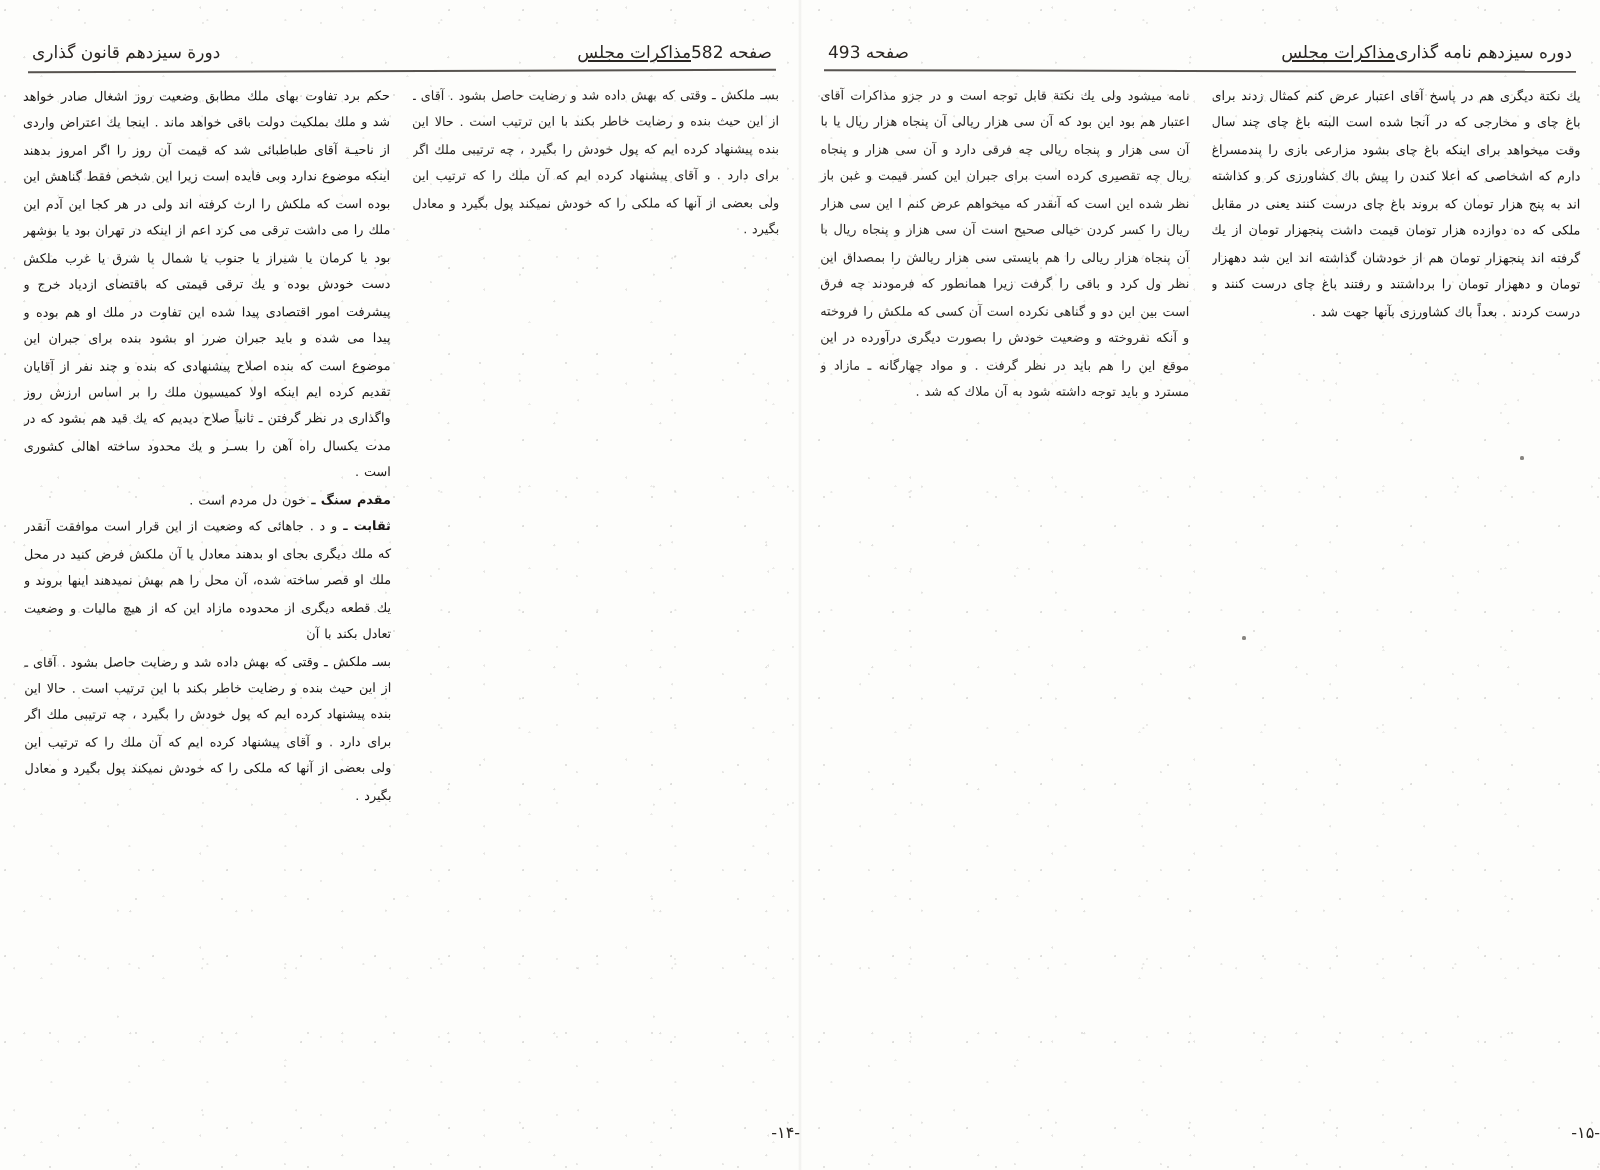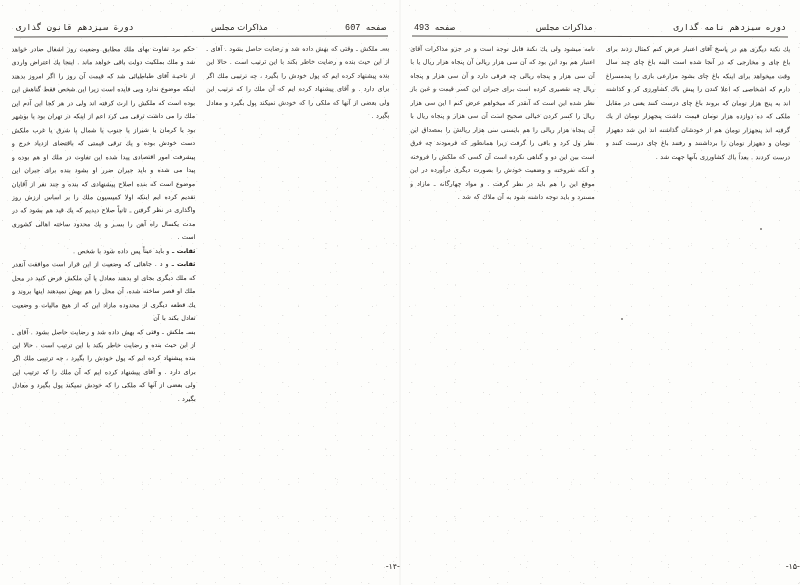--- a/index.html
+++ b/index.html
@@ -52,22 +52,22 @@
     display:flex;
     flex-direction:row;
     justify-content:space-between;
     align-items:baseline;
     font-size:8.5px;
     letter-spacing:.2px;
     color:#2a2622;
     padding:0 4px 3px 4px;
     white-space:nowrap;
   }
-  .runhead .rh-slot{flex:0 0 auto;font-family:Liberation Mono, monospace;}
-  .runhead .rh-center{flex:1 1 auto;text-align:center;}
+  .runhead .rh-slot{flex:0 0 auto;}
+  .runhead .rh-center{flex:1 1 auto;text-align:right;text-decoration:underline;}
   .rule{
     height:0;
     border-top:1px solid #3a3530;
     margin:0 2px 6px 2px;
     opacity:.85;
   }
   .page-right .rule{ transform:rotate(-.18deg); }
   .page-left .rule{ transform:rotate(.12deg); }
 
   
@@ -143,34 +143,34 @@
       <div class="col faint">
         <p class="blk">نامه میشود ولی یك نکتة قابل توجه است و در جزو مذاکرات آقای اعتبار هم بود این بود که آن سی هزار ریالی آن پنجاه هزار ریال یا با آن سی هزار و پنجاه ریالی چه فرقی دارد و آن سی هزار و پنجاه ریال چه تقصیری کرده است برای جبران این کسر قیمت و غبن باز نظر شده این است که آنقدر که میخواهم عرض کنم ا این سی هزار ریال را کسر کردن خیالی صحیح است آن سی هزار و پنجاه ریال با آن پنجاه هزار ریالی را هم بایستی سی هزار ریالش را بمصداق این نظر ول کرد و باقی را گرفت زیرا همانطور که فرمودند چه فرق است بین این دو و گناهی نکرده است آن کسی که ملکش را فروخته و آنکه نفروخته و وضعیت خودش را بصورت دیگری درآورده در این موقع این را هم باید در نظر گرفت . و مواد چهارگانه ـ مازاد و مسترد و باید توجه داشته شود به آن ملاك که شد .</p>
       </div>
     </div>
 
     <div class="folio">-۱۵-</div>
   </div>
 
   <div class="page page-right">
     <div class="runhead">
-      <span class="rh-slot">صفحه 607</span>
+      <span class="rh-slot">صفحه 582</span>
       <span class="rh-center">مذاکرات مجلس</span>
       <span class="rh-slot">دورة سیزدهم قانون گذاری</span>
     </div>
     <div class="rule"></div>
 
     <div class="cols">
       <div class="col faint">
         <p class="blk">بسـ ملکش ـ وقتی که بهش داده شد و رضایت حاصل بشود . آقای ـ از این حیث بنده و رضایت خاطر بكند با این ترتیب است . حالا این بنده پیشنهاد کرده ایم که پول خودش را بگیرد ، چه ترتیبی ملك اگر برای دارد . و آقای پیشنهاد کرده ایم که آن ملك را که ترتیب این ولی بعضی از آنها که ملکی را که خودش نمیکند پول بگیرد و معادل بگیرد .</p>
       </div>
       <div class="col dark">
         <p class="blk">حکم برد  تفاوت بهای ملك مطابق وضعیت روز اشغال صادر خواهد شد و ملك بملکیت دولت باقی خواهد ماند . اینجا یك اعتراض واردی از ناحیـة آقای طباطبائی شد که قیمت آن روز را اگر امروز بدهند اینکه موضوع ندارد وبی فایده است زیرا این شخص فقط گناهش این بوده است که ملکش را ارث کرفته اند ولی در هر کجا این آدم این ملك را می داشت ترقی می کرد اعم از اینکه در تهران بود یا بوشهر بود یا کرمان یا شیراز یا جنوب یا شمال یا شرق یا غرب ملکش دست خودش بوده و یك ترقی قیمتی که باقتضای ازدیاد خرج و پیشرفت امور اقتصادی پیدا شده این تفاوت در ملك او هم بوده و پیدا می شده و باید جبران ضرر او بشود بنده برای جبران این موضوع است که بنده اصلاح پیشنهادی که بنده و چند نفر از آقایان تقدیم کرده ایم اینکه اولا کمیسیون ملك را بر اساس ارزش روز واگذاری در نظر گرفتن ـ ثانیاً صلاح دیدیم که یك قید هم بشود که در مدت یکسال راه آهن را بسـر و یك محدود ساخته اهالی کشوری است .</p>
         <div id="speech-host">
-            <p class="blk"><span class="spk">ثقابت ـ </span><span>و باید عیناً پس داده شود با شخص .</span></p>
+            <p class="blk"><span class="spk">مقدم سنگ ـ </span><span>خون دل مردم است .</span></p>
             <p class="blk"><span class="spk">ثقابت ـ </span><span>و د . جاهائی که وضعیت از این قرار است موافقت آنقدر که ملك دیگری بجای او بدهند معادل یا آن ملکش فرض کنید در محل ملك او قصر ساخته شده، آن محل را هم بهش نمیدهند اینها بروند و یك قطعه دیگری از محدوده مازاد این كه از هیچ مالیات و وضعیت تعادل بکند با آن</span></p>
             <p class="blk">بسـ ملکش ـ وقتی که بهش داده شد و رضایت حاصل بشود . آقای ـ از این حیث بنده و رضایت خاطر بكند با این ترتیب است . حالا این بنده پیشنهاد کرده ایم که پول خودش را بگیرد ، چه ترتیبی ملك اگر برای دارد . و آقای پیشنهاد کرده ایم که آن ملك را که ترتیب این ولی بعضی از آنها که ملکی را که خودش نمیکند پول بگیرد و معادل بگیرد .</p>
           </div>
       </div>
     </div>
 
     <div class="folio">-۱۴-</div>
   </div>
 
   <div class="gutter"></div>

